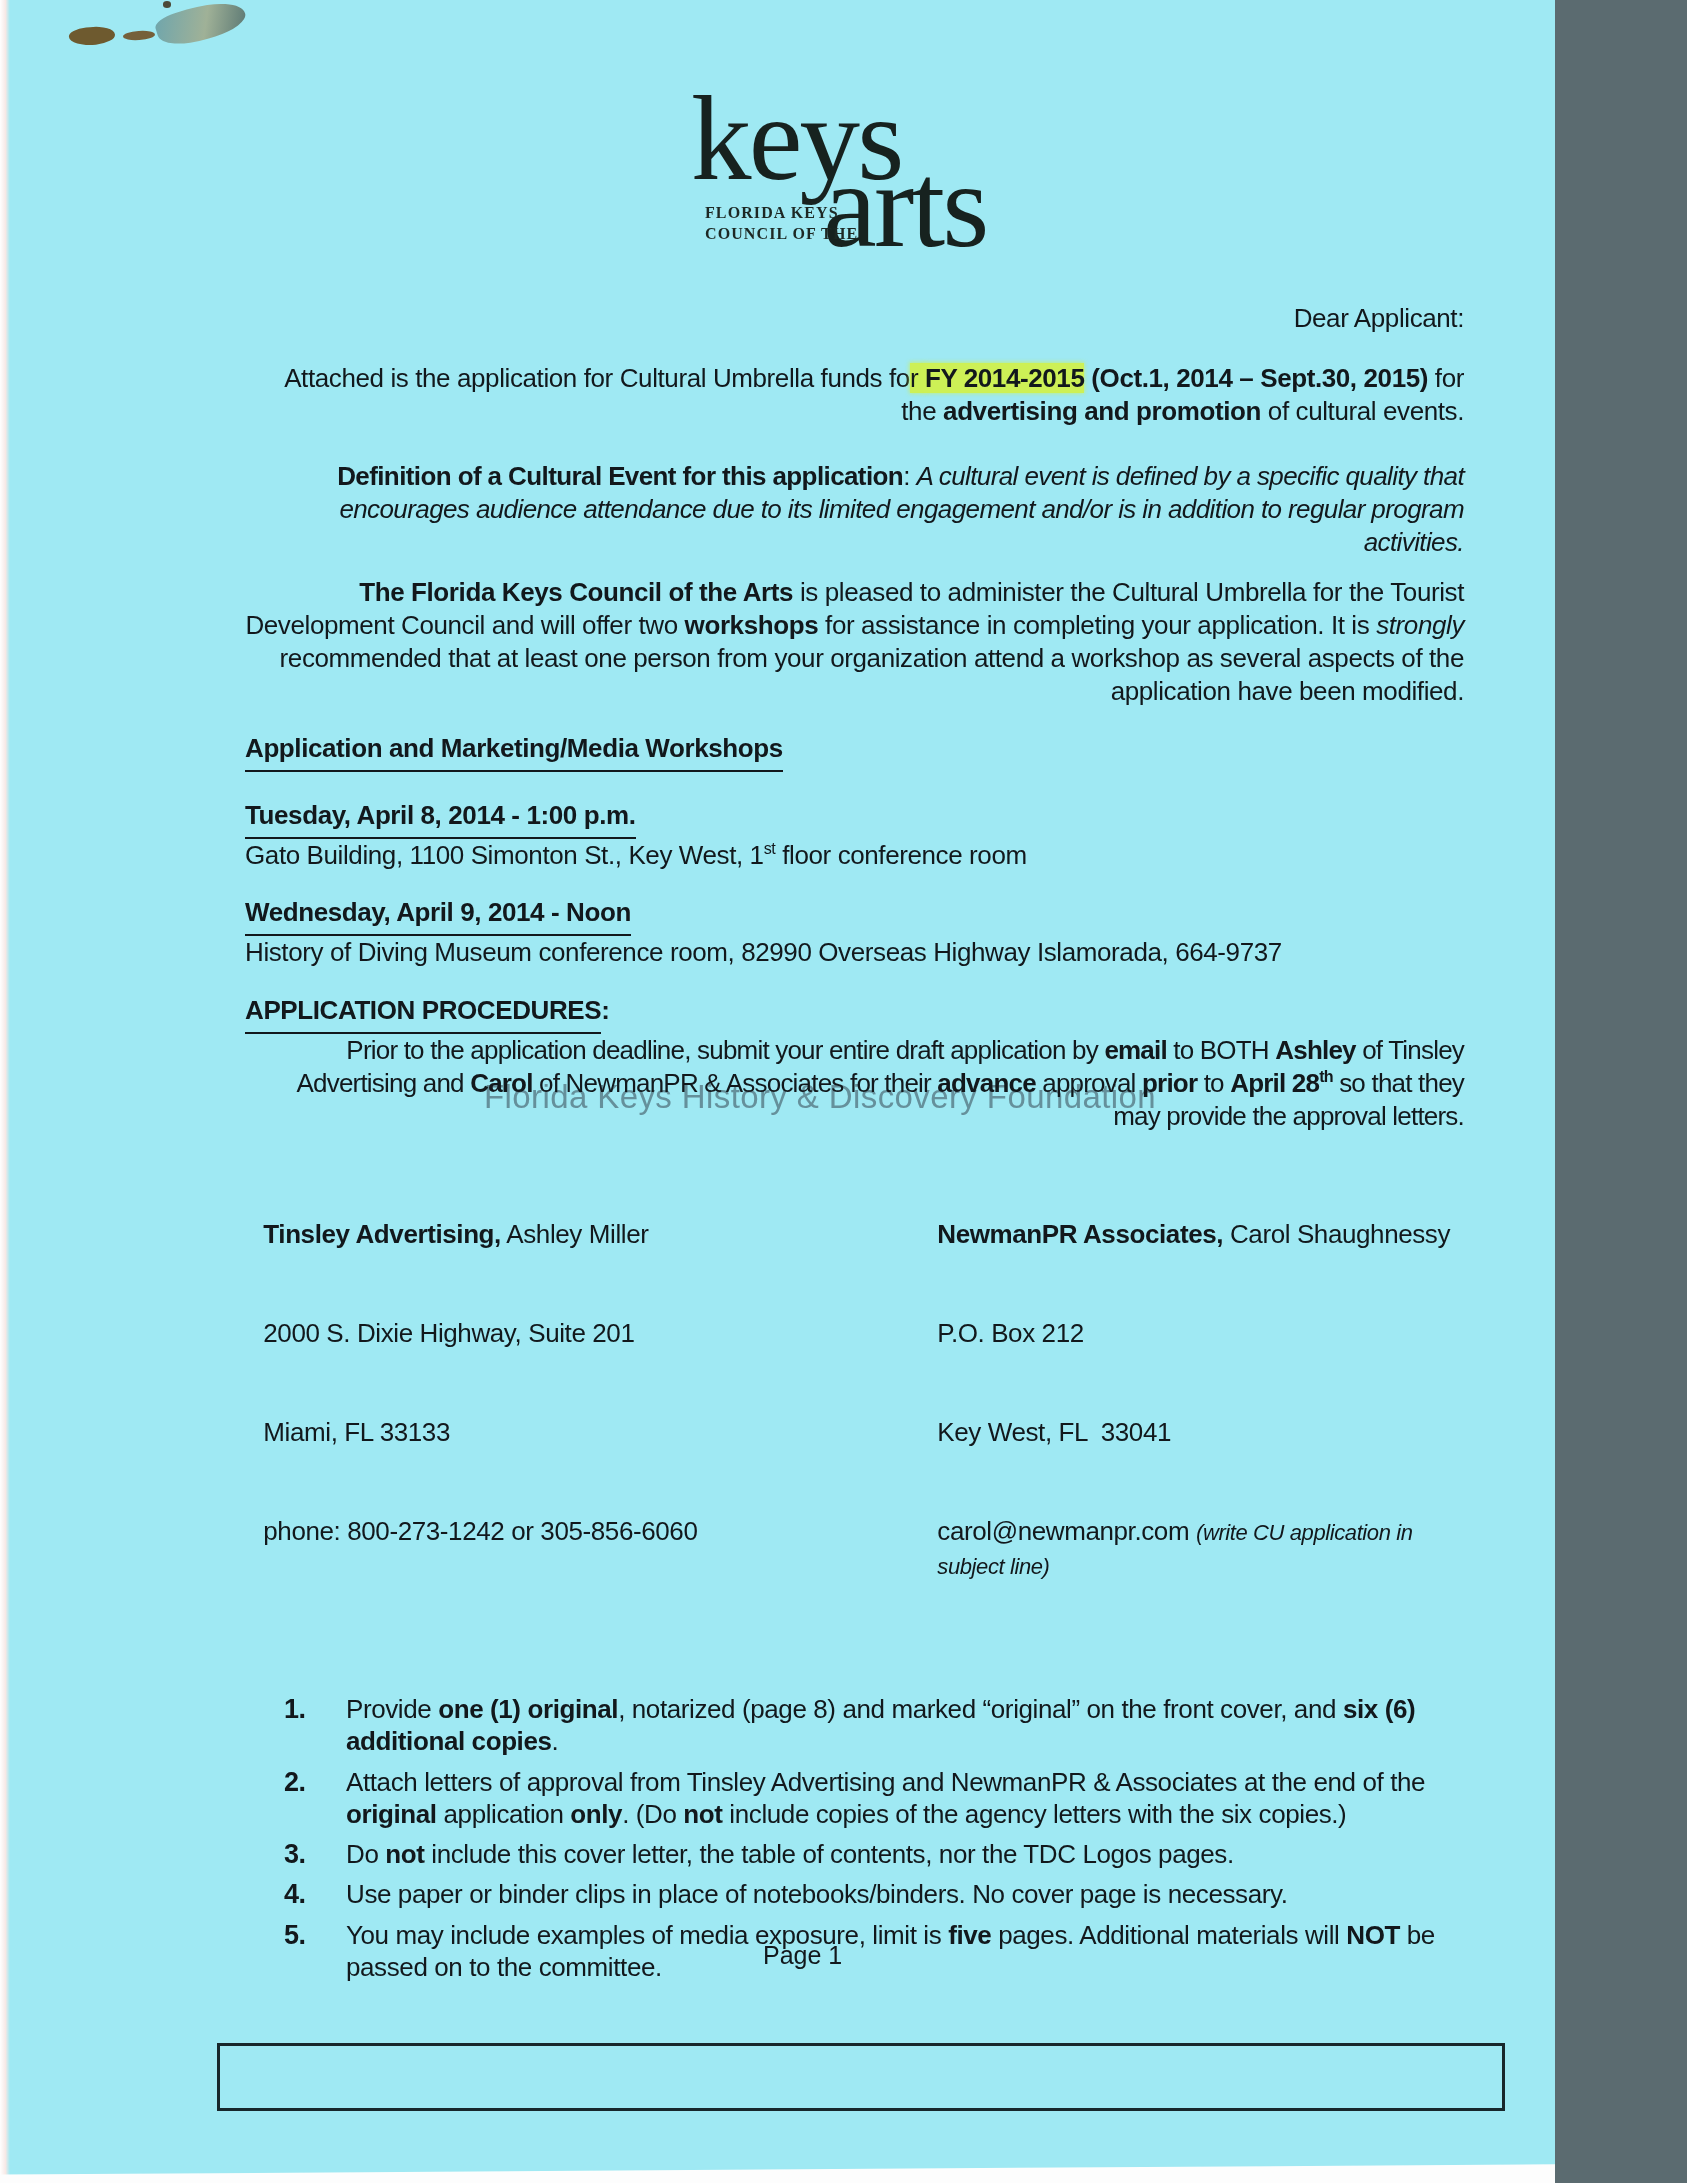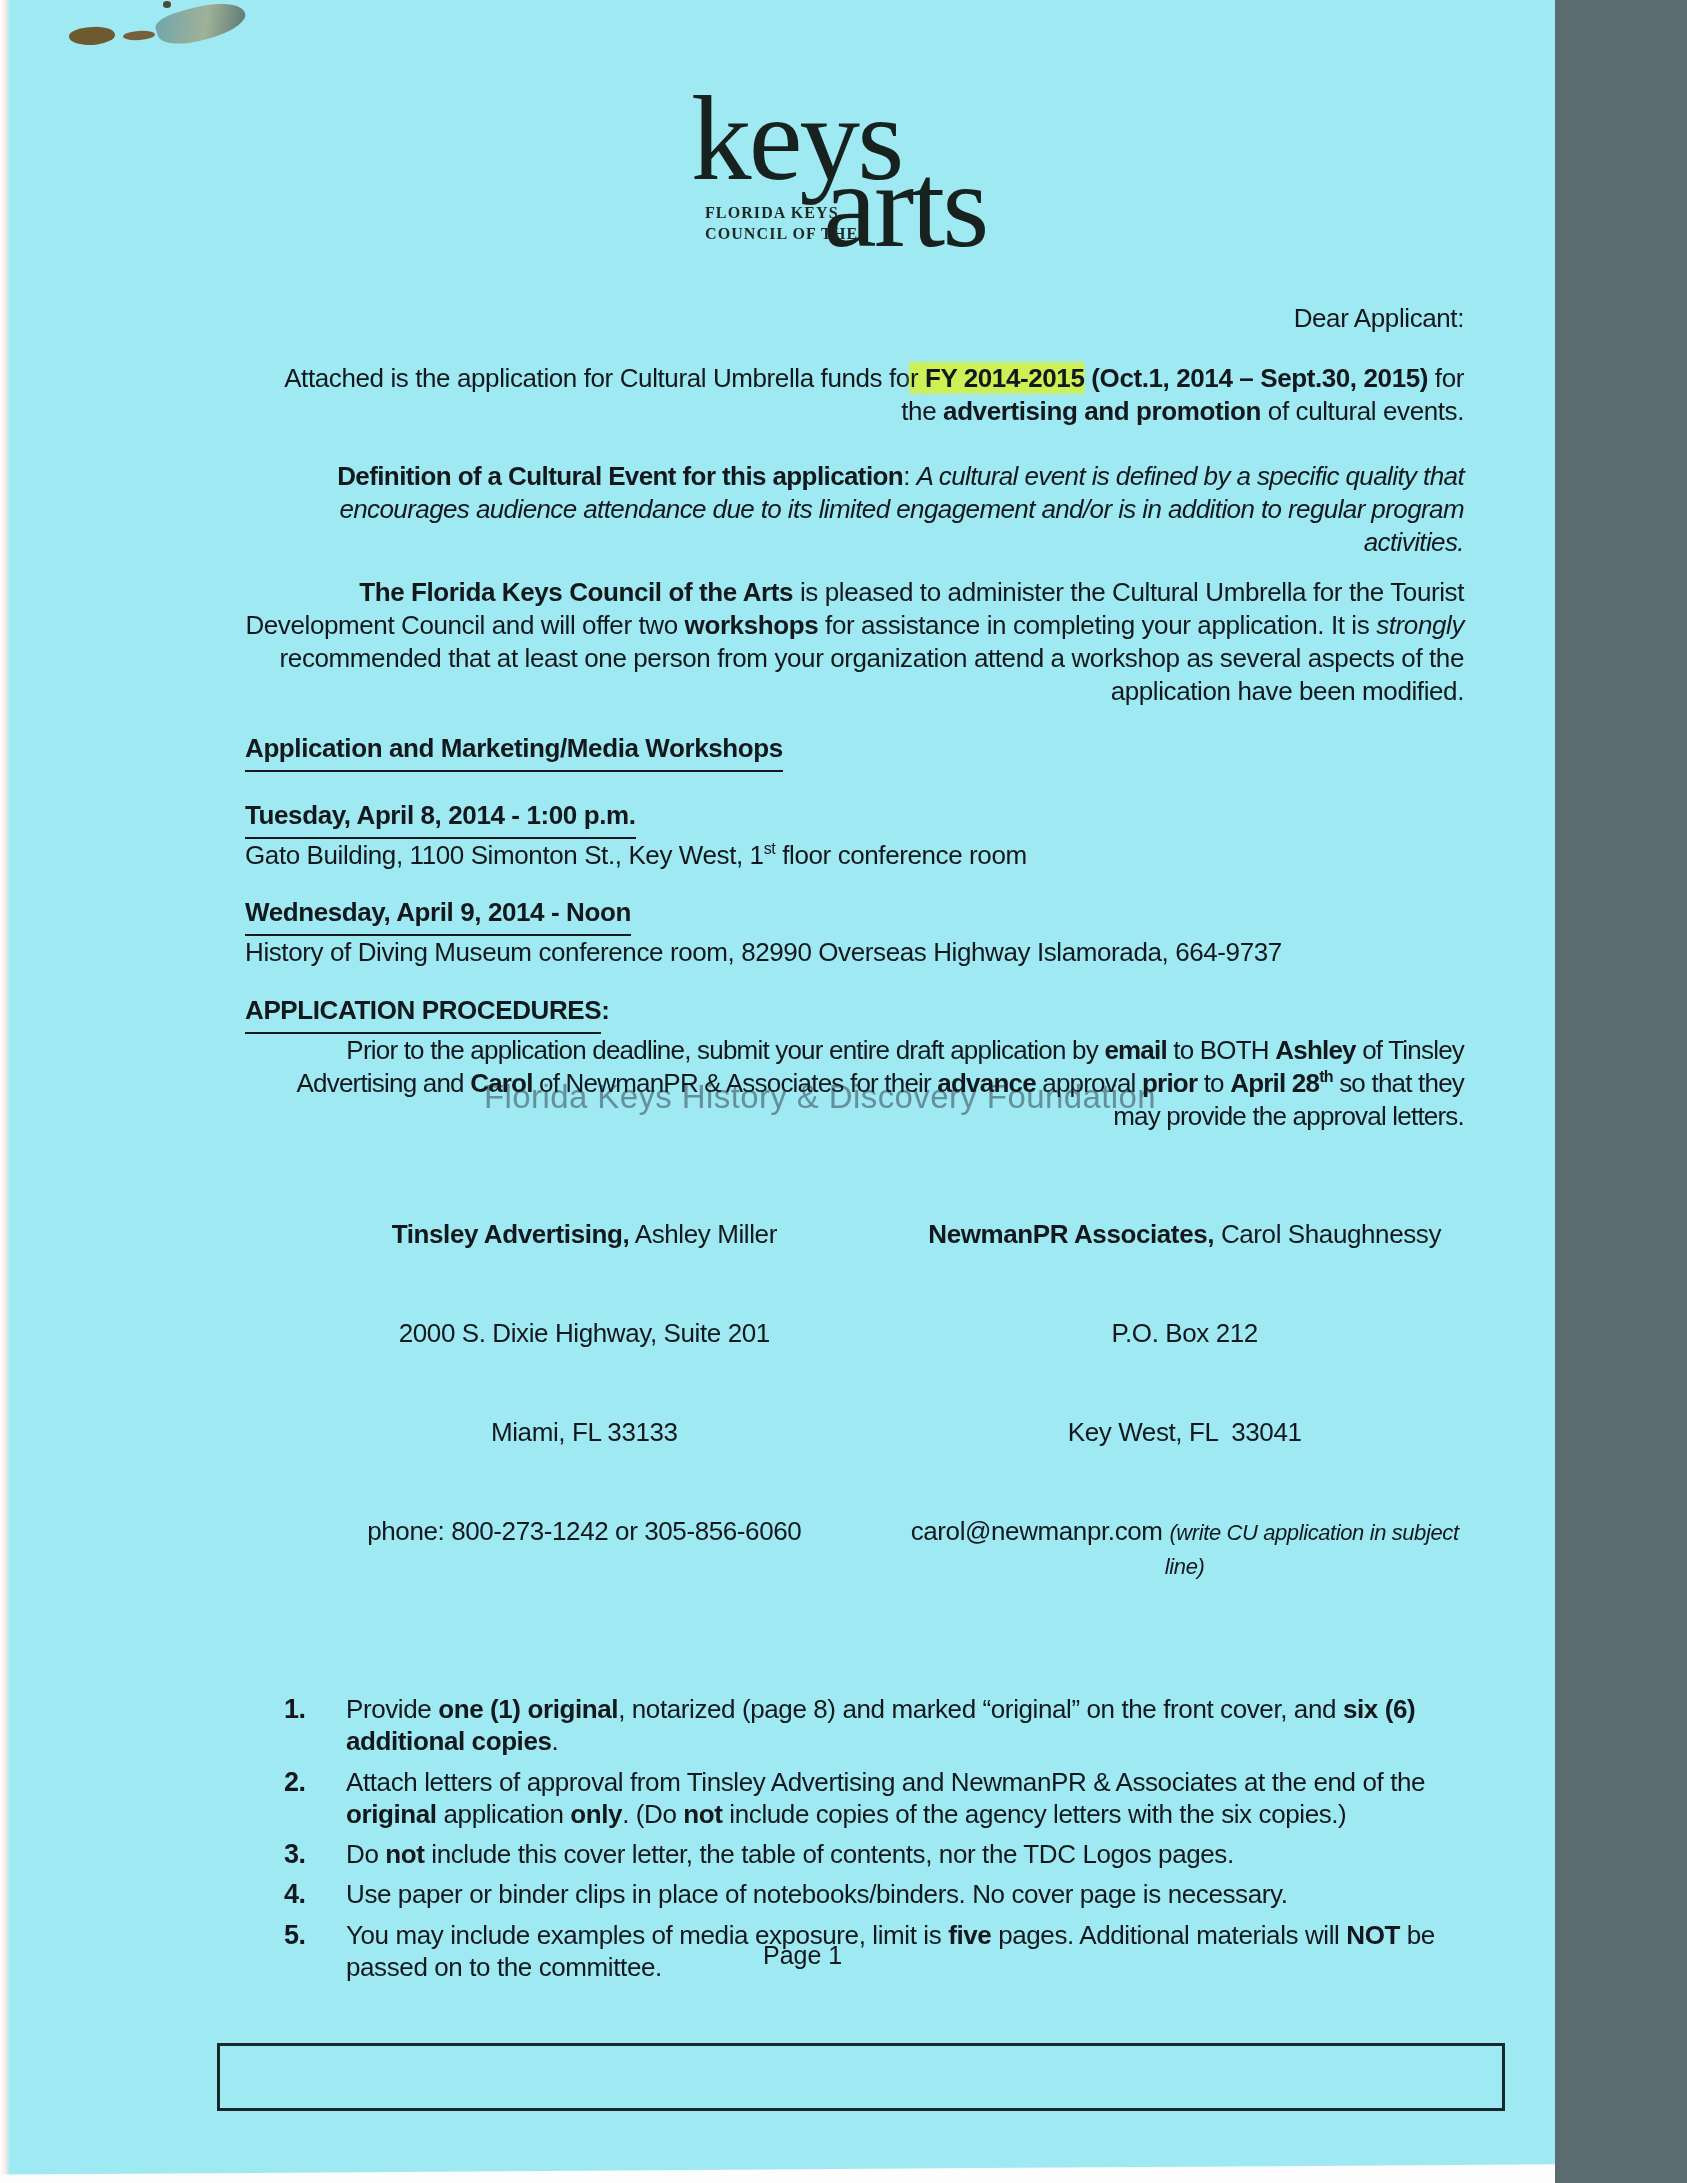--- a/index.html
+++ b/index.html
@@ -48,23 +48,23 @@
 
   .salutation{margin-bottom:27px !important;}
   .para-intro{margin-bottom:32px !important;}
   .para-def{margin-bottom:17px !important;letter-spacing:-0.6px;}
   .para-council{margin-bottom:24px !important;}
   .uhead{font-weight:700;display:inline-block;border-bottom:2.8px solid #12181c;padding-bottom:5px;}
   .ws-head{margin-bottom:27px !important;}
   .wshop{margin-bottom:24px;}
   .wshop2{margin-bottom:24.6px;}
   .proc-para{letter-spacing:-0.8px;margin-bottom:19.7px !important;}
-  .contacts{display:flex;margin-left:18.3px;margin-bottom:44px;text-align:center;}
+  .contacts{display:flex;margin-left:18.3px;margin-bottom:44px;}
   .ccol{width:642px;line-height:33px;white-space:pre-wrap;}
-  .ccol.rightcol{width:auto;flex:1;}
+  .ccol.rightcol{width:auto;flex:1;margin-left:32px;}
   .gh{font-size:29px;font-weight:700;margin:0 0 8.4px 0;line-height:37px;letter-spacing:-0.4px;}
   .gitem{display:flex;padding-left:39px;margin-bottom:8.4px;line-height:32px;}
   .gnum{font-weight:700;width:62px;flex:none;font-size:27px;}
   .gtext{flex:1;}
   .duebox{margin-top:60px;margin-left:-28px;box-sizing:border-box;width:1288px;
     border:3.5px solid #17272b;padding:34px 27px 28px 27px;font-size:29.5px;line-height:42px;letter-spacing:-0.2px;}
   .footer{position:absolute;left:763px;top:1941px;font-size:25px;letter-spacing:0;}
 </style>
 </head>
 <body>

